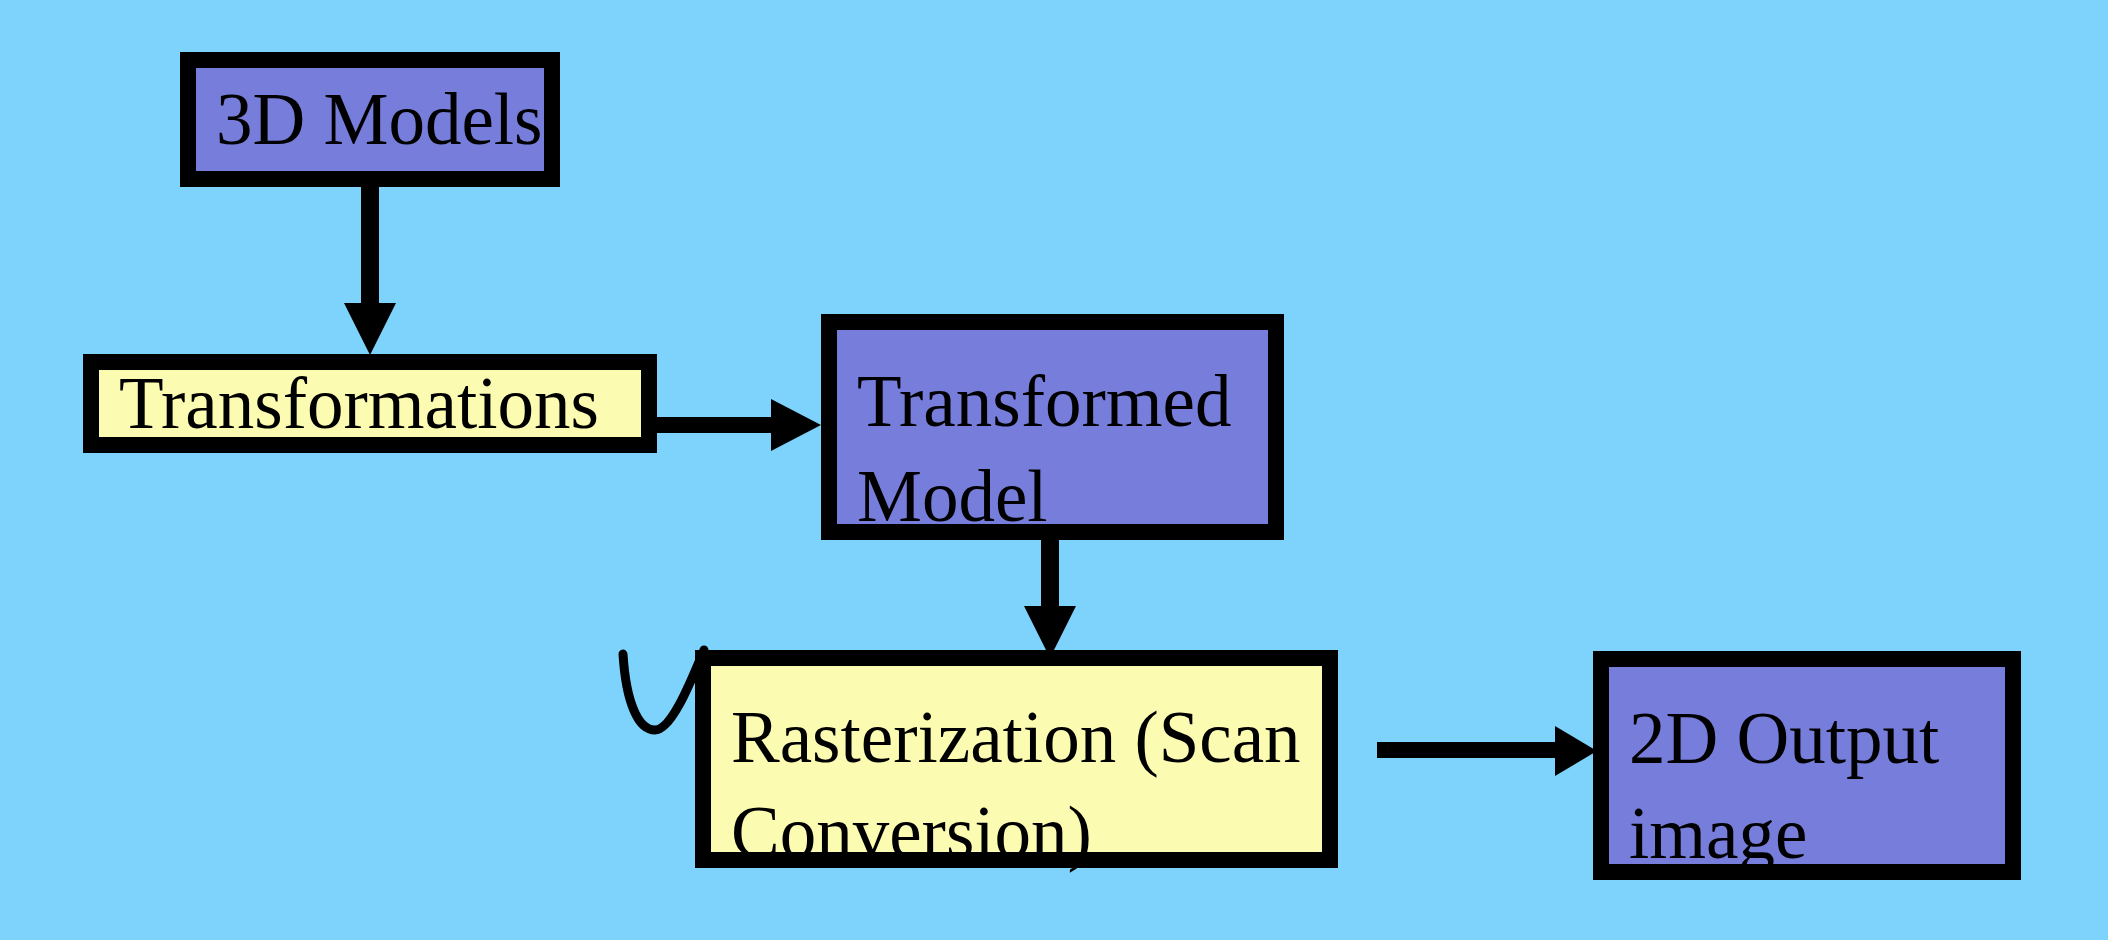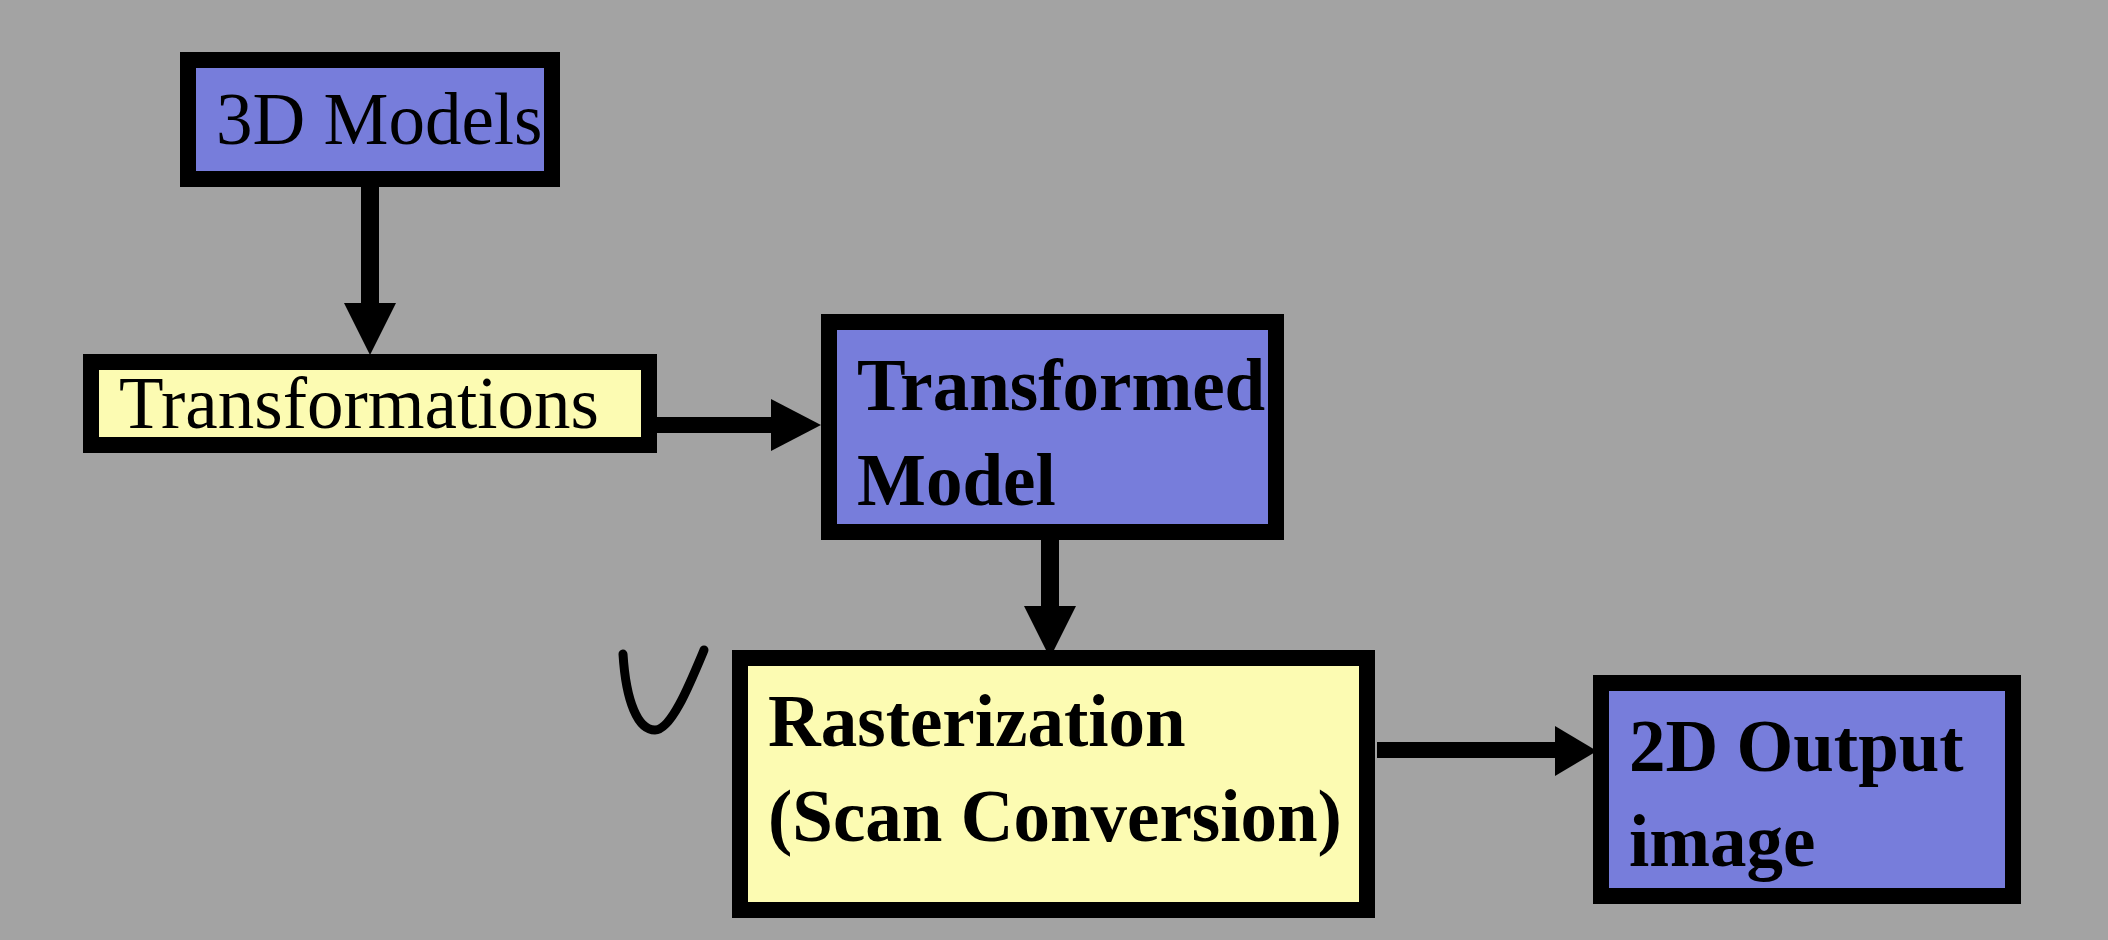--- a/index.html
+++ b/index.html
@@ -4,21 +4,21 @@
 <style>
   html, body {
     margin: 0;
     padding: 0;
     background: #ffffff;
   }
   #canvas {
     position: relative;
     width: 2108px;
     height: 940px;
-    background: #a3a3a3;
+    background: #7dd3fc;
     overflow: hidden;
     font-family: "Liberation Serif", "DejaVu Serif", serif;
     color: #000000;
   }
 
   
   .node {
     position: absolute;
     box-sizing: border-box;
     border: 16px solid #000000;
@@ -31,29 +31,28 @@
     padding-left: 20px;
     padding-right: 6px;
   }
   .node.purple { background: #777ddb; }
   .node.yellow { background: #fcfbb2; }
   .node.single .label { white-space: nowrap; }
   .node.multi {
     align-items: flex-start;
   }
   .node.multi .label {
-    padding-top: 8px;
-    font-weight: bold;
+    padding-top: 24px;
   }
 
   #node-3d-models        { left: 180px;  top: 52px;  width: 380px; height: 135px; }
   #node-transformations  { left: 83px;   top: 354px; width: 574px; height: 99px; }
   #node-transformed-model{ left: 821px;  top: 314px; width: 463px; height: 226px; }
-  #node-rasterization    { left: 732px;  top: 650px; width: 643px; height: 268px; }
-  #node-2d-output-image  { left: 1593px; top: 651px; width: 428px; height: 229px; margin-top: 24px; }
+  #node-rasterization    { left: 695px;  top: 650px; width: 643px; height: 218px; }
+  #node-2d-output-image  { left: 1593px; top: 651px; width: 428px; height: 229px; }
 
   
   .shaft { position: absolute; background: #000000; }
   .head  { position: absolute; width: 0; height: 0; }
 
   
   #a1-shaft { left: 361px; top: 185px; width: 18px; height: 120px; }
   #a1-head  { left: 344px; top: 303px;
               border-left: 26px solid transparent;
               border-right: 26px solid transparent;

